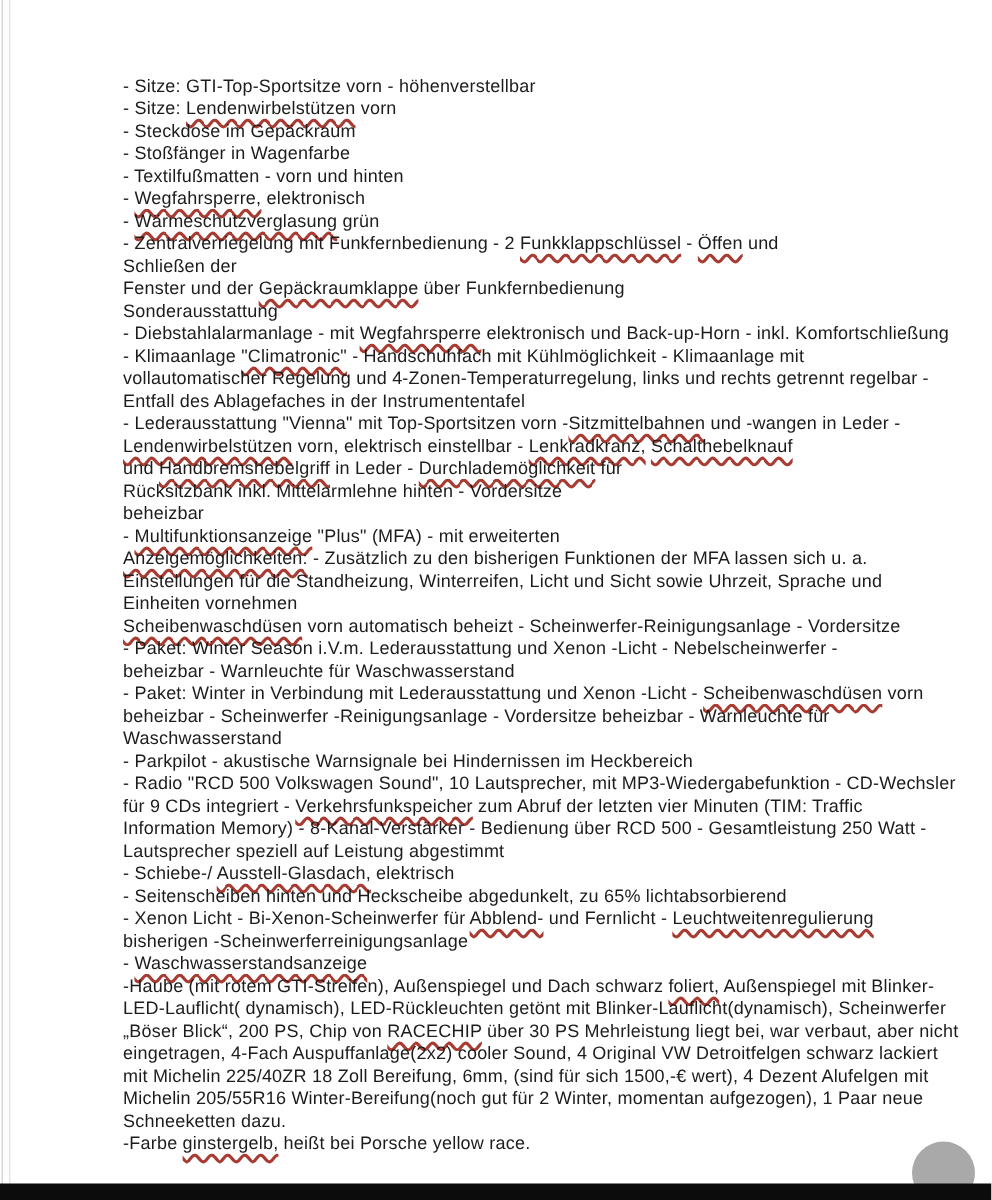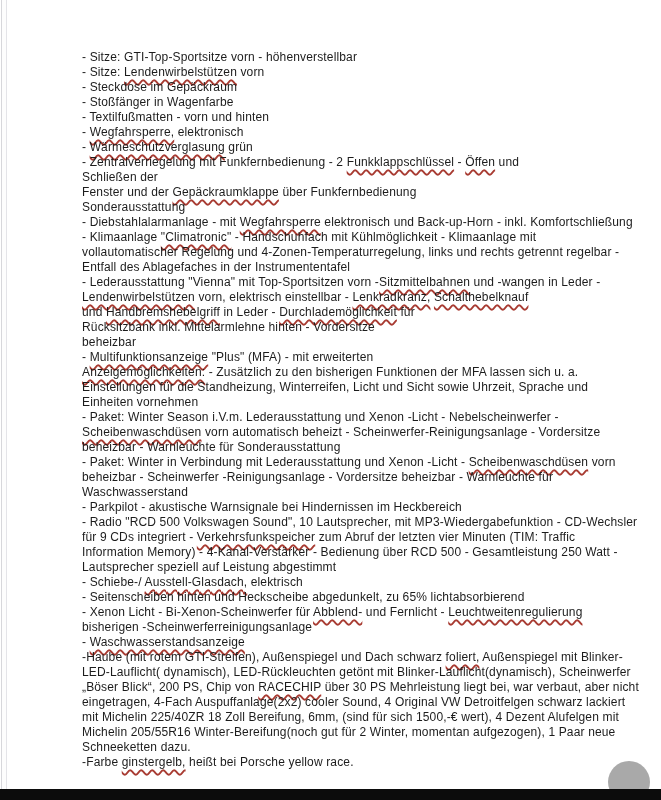--- a/index.html
+++ b/index.html
@@ -75,30 +75,30 @@
     <div class="line"><span>Entfall des Ablagefaches in der Instrumententafel</span></div>
     <div class="line"><span>- Lederausstattung "Vienna" mit Top-Sportsitzen vorn -</span><span class="miss">Sitzmittelbahnen</span><span> und -wangen in Leder -</span></div>
     <div class="line"><span class="miss">Lendenwirbelstützen</span><span> vorn, elektrisch einstellbar - </span><span class="miss">Lenkradkranz,</span><span> </span><span class="miss">Schalthebelknauf</span></div>
     <div class="line"><span>und </span><span class="miss">Handbremshebelgriff</span><span> in Leder - </span><span class="miss">Durchlademöglichkeit</span><span> für</span></div>
     <div class="line"><span>Rücksitzbank inkl. Mittelarmlehne hinten - Vordersitze</span></div>
     <div class="line"><span>beheizbar</span></div>
     <div class="line"><span>- </span><span class="miss">Multifunktionsanzeige</span><span> "Plus" (MFA) - mit erweiterten</span></div>
     <div class="line"><span class="miss">Anzeigemöglichkeiten:</span><span> - Zusätzlich zu den bisherigen Funktionen der MFA lassen sich u. a.</span></div>
     <div class="line"><span>Einstellungen für die Standheizung, Winterreifen, Licht und Sicht sowie Uhrzeit, Sprache und</span></div>
     <div class="line"><span>Einheiten vornehmen</span></div>
+    <div class="line"><span class="miss">Scheibenwaschdüsen</span><span> vorn automatisch beheizt - Scheinwerfer-Reinigungsanlage - Vordersitze</span></div>
     <div class="line"><span>- Paket: Winter Season i.V.m. Lederausstattung und Xenon -Licht - Nebelscheinwerfer -</span></div>
-    <div class="line"><span class="miss">Scheibenwaschdüsen</span><span> vorn automatisch beheizt - Scheinwerfer-Reinigungsanlage - Vordersitze</span></div>
-    <div class="line"><span>beheizbar - Warnleuchte für Sonderausstattung</span></div>
+    <div class="line"><span>beheizbar - Warnleuchte für Waschwasserstand</span></div>
     <div class="line"><span>- Paket: Winter in Verbindung mit Lederausstattung und Xenon -Licht - </span><span class="miss">Scheibenwaschdüsen</span><span> vorn</span></div>
     <div class="line"><span>beheizbar - Scheinwerfer -Reinigungsanlage - Vordersitze beheizbar - Warnleuchte für</span></div>
     <div class="line"><span>Waschwasserstand</span></div>
     <div class="line"><span>- Parkpilot - akustische Warnsignale bei Hindernissen im Heckbereich</span></div>
     <div class="line"><span>- Radio "RCD 500 Volkswagen Sound", 10 Lautsprecher, mit MP3-Wiedergabefunktion - CD-Wechsler</span></div>
     <div class="line"><span>für 9 CDs integriert - </span><span class="miss">Verkehrsfunkspeicher</span><span> zum Abruf der letzten vier Minuten (TIM: Traffic</span></div>
-    <div class="line"><span>Information Memory) - 4-Kanal-Verstärker - Bedienung über RCD 500 - Gesamtleistung 250 Watt -</span></div>
+    <div class="line"><span>Information Memory) - 8-Kanal-Verstärker - Bedienung über RCD 500 - Gesamtleistung 250 Watt -</span></div>
     <div class="line"><span>Lautsprecher speziell auf Leistung abgestimmt</span></div>
     <div class="line"><span>- Schiebe-/ </span><span class="miss">Ausstell-Glasdach,</span><span> elektrisch</span></div>
     <div class="line"><span>- Seitenscheiben hinten und Heckscheibe abgedunkelt, zu 65% lichtabsorbierend</span></div>
     <div class="line"><span>- Xenon Licht - Bi-Xenon-Scheinwerfer für </span><span class="miss">Abblend-</span><span> und Fernlicht - </span><span class="miss">Leuchtweitenregulierung</span></div>
     <div class="line"><span>bisherigen -Scheinwerferreinigungsanlage</span></div>
     <div class="line"><span>- </span><span class="miss">Waschwasserstandsanzeige</span></div>
     <div class="line"><span>-Haube (mit rotem GTI-Streifen), Außenspiegel und Dach schwarz </span><span class="miss">foliert,</span><span> Außenspiegel mit Blinker-</span></div>
     <div class="line"><span>LED-Lauflicht( dynamisch), LED-Rückleuchten getönt mit Blinker-Lauflicht(dynamisch), Scheinwerfer</span></div>
     <div class="line"><span>„Böser Blick“, 200 PS, Chip von </span><span class="miss">RACECHIP</span><span> über 30 PS Mehrleistung liegt bei, war verbaut, aber nicht</span></div>
     <div class="line"><span>eingetragen, 4-Fach Auspuffanlage(2x2) cooler Sound, 4 Original VW Detroitfelgen schwarz lackiert</span></div>

